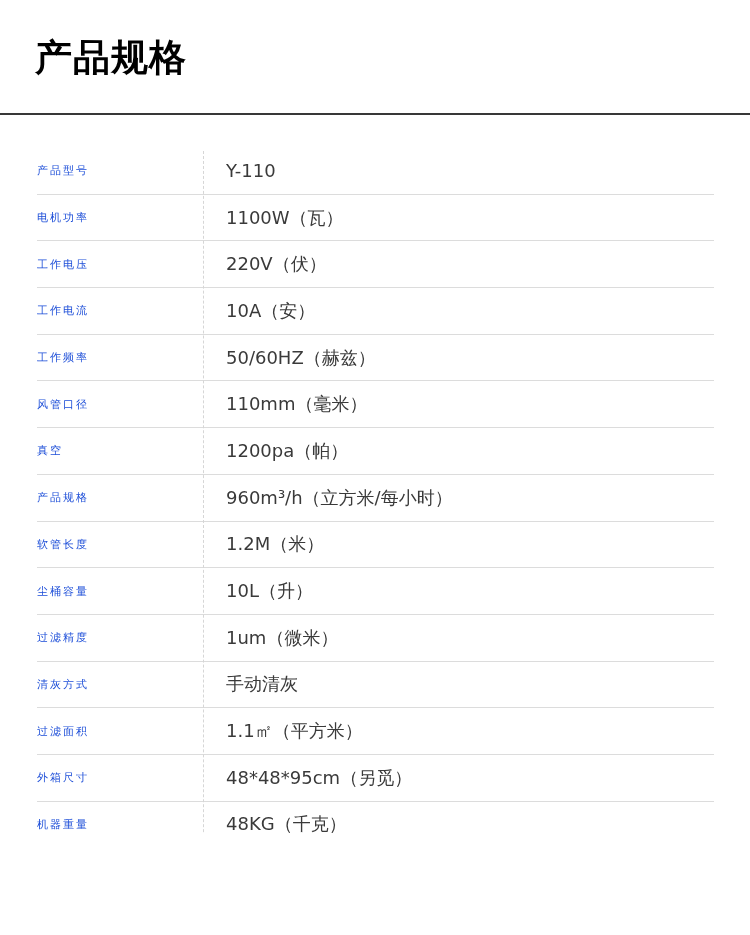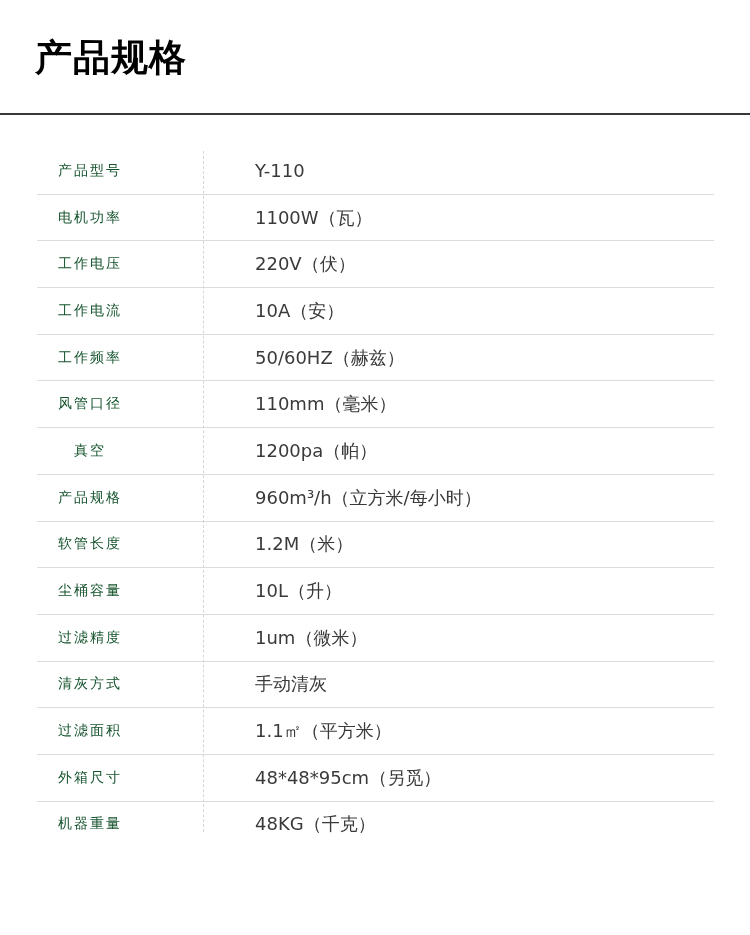--- a/index.html
+++ b/index.html
@@ -45,29 +45,29 @@
     display: flex;
     align-items: center;
     border-bottom: 1px solid #dcdcdc;
   }
   .spec-row:last-child {
     border-bottom: none;
     text-decoration: underline;
   }
   .spec-label {
     width: 106px;           
-    text-align: center;
-    font-size: 14px;
+    text-align: left;
+    font-size: 11px;
     letter-spacing: 2px;
-    color: #14532d;
+    color: #1d4ed8;
     white-space: nowrap;
     flex: 0 0 106px;
   }
   .spec-value {
-    margin-left: 112px;     
+    margin-left: 83px;     
     font-size: 18px;
     color: #3a3a3a;
     white-space: nowrap;
   }
   .column-divider {
     position: absolute;
     left: 203px;
     top: 151px;
     height: 741px;          
     width: 0;

